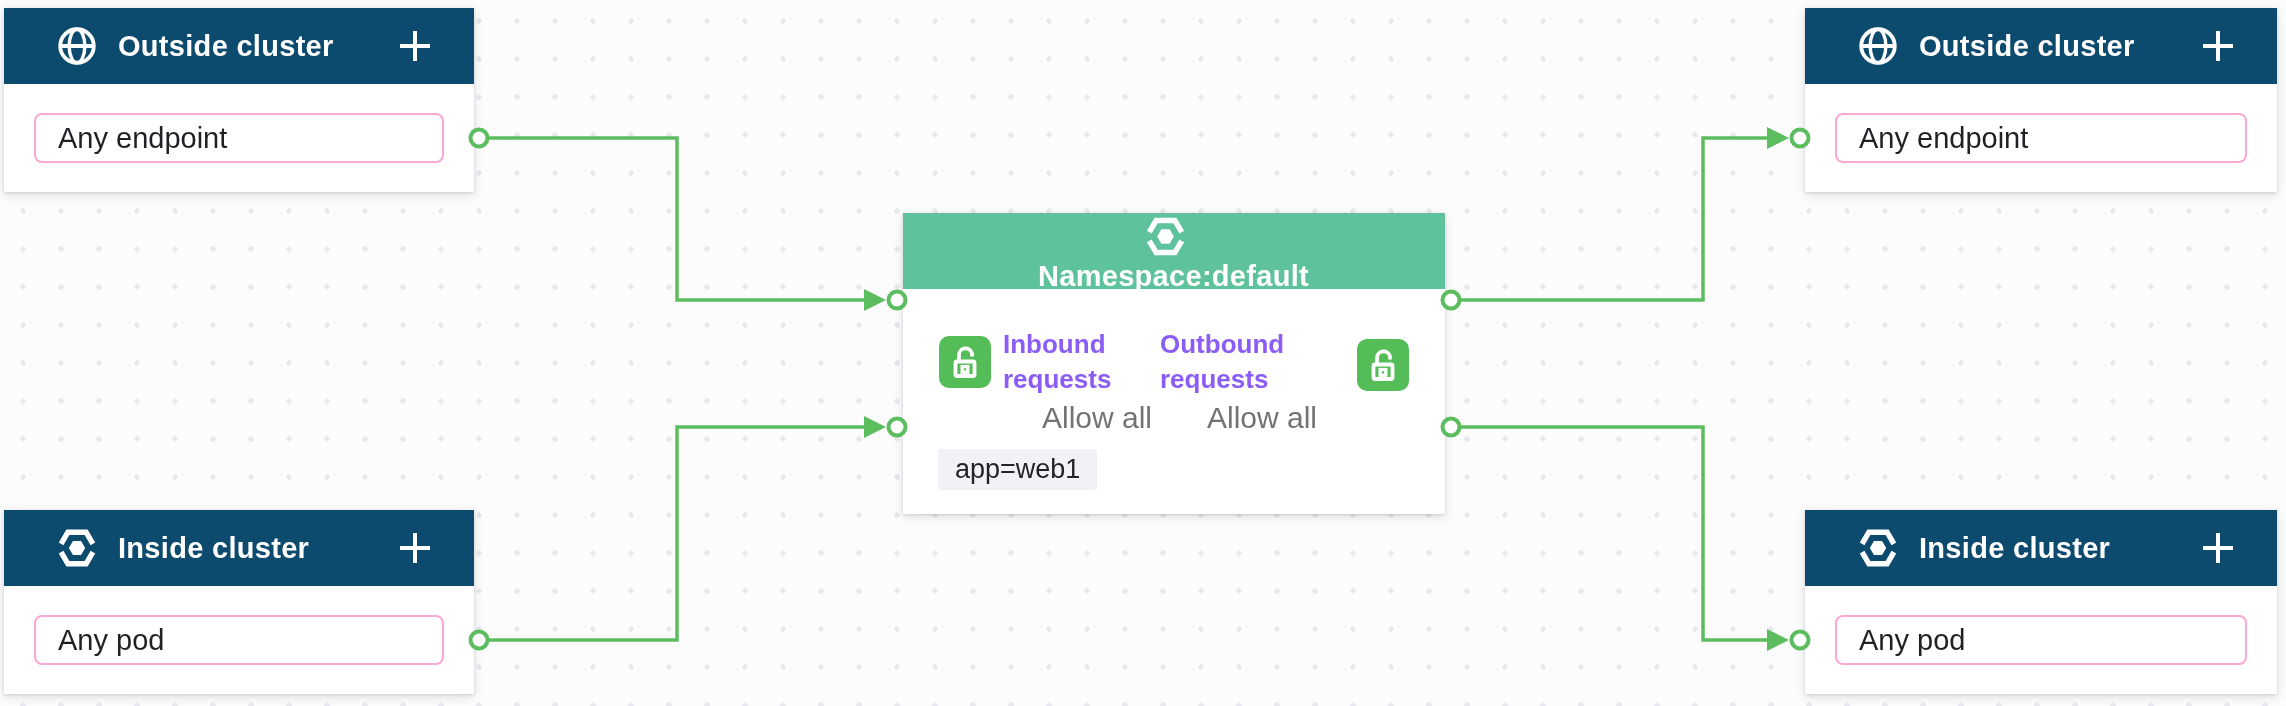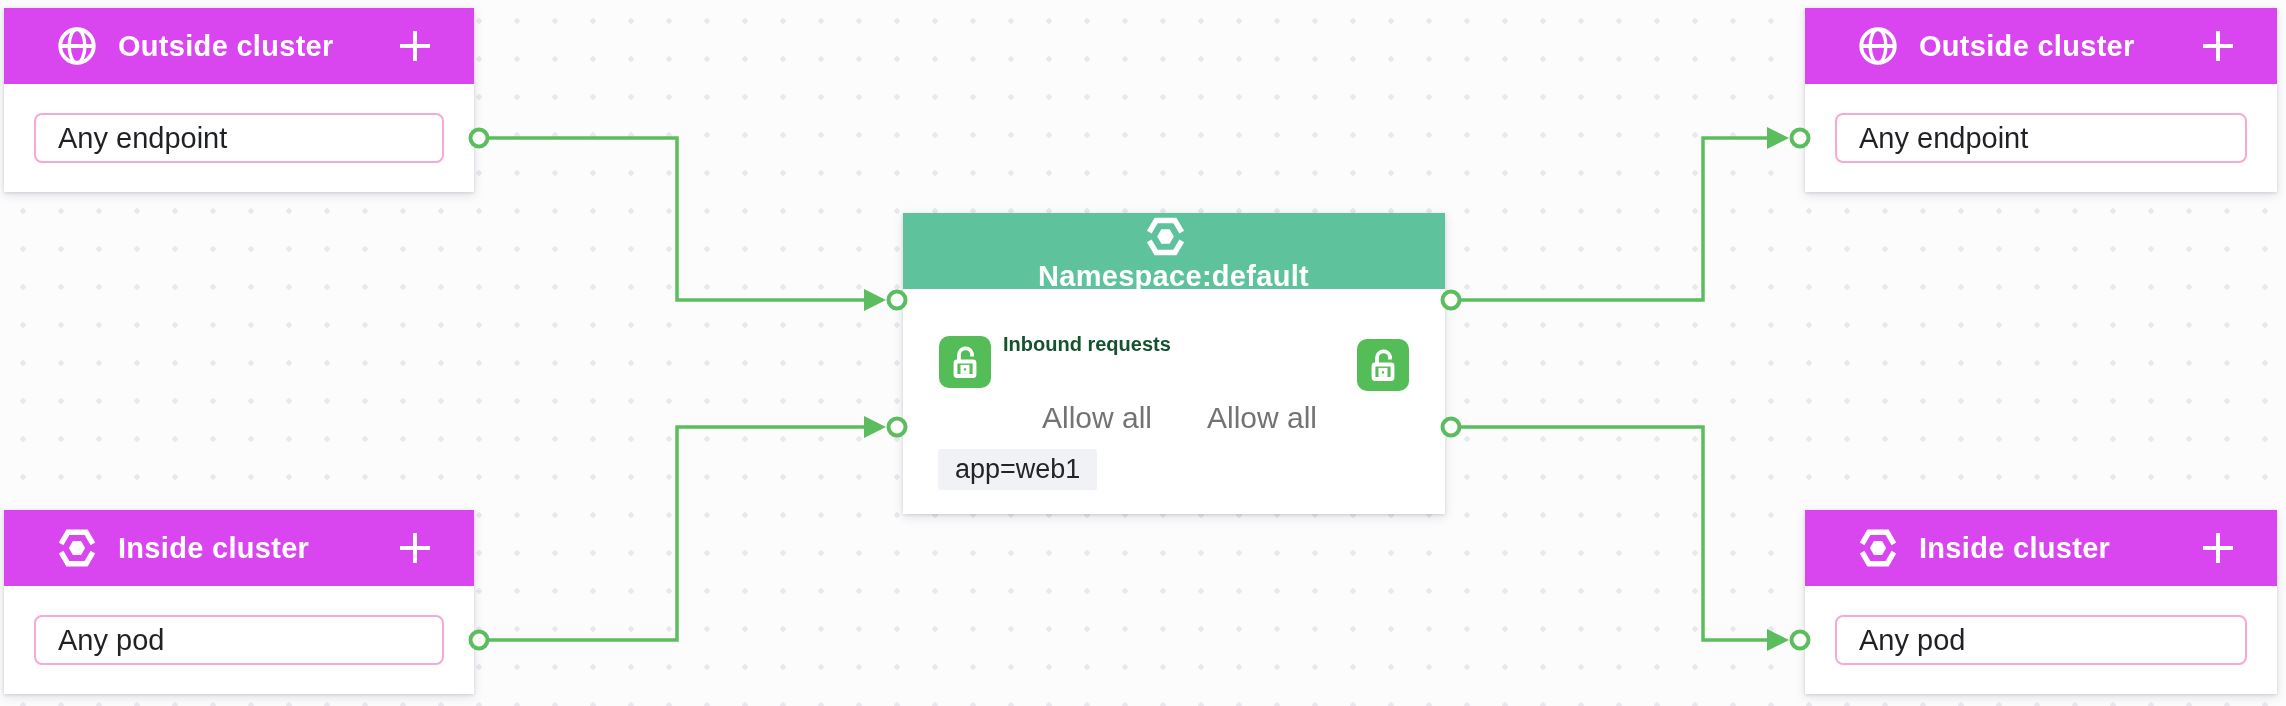--- a/index.html
+++ b/index.html
@@ -12,43 +12,43 @@
     background-size:38px 38px;background-position:4px 2px;
   }
   .node{
     position:absolute;background:#fff;
     box-shadow:0 1px 3px rgba(40,45,60,.14),0 3px 10px rgba(40,45,60,.13);
   }
   .hdr{
     height:76px;display:flex;align-items:center;
     padding:0 40px 0 50px;color:#fff;
   }
-  .hdr--blue{background:#d946ef;}
+  .hdr--blue{background:#0c4a6e;}
   .hdr--teal{background:#5ec39c;padding-left:39px;flex-direction:column;}
   .hdr-icon{width:46px;height:46px;flex:0 0 auto;margin-right:18px;display:block;}
   .hdr--teal .hdr-icon{width:47px;height:47px;margin-right:17px;}
   .hdr-title{font-size:29px;font-weight:700;letter-spacing:.3px;white-space:nowrap;}
   .hdr-action{margin-left:auto;width:38px;height:38px;display:block;cursor:pointer;}
   .body{padding:29px 30px;}
   .endpoint-box{
     height:50px;border:2px solid #f9a8d4;border-radius:8px;background:#fff;
     display:flex;align-items:center;padding:0 22px;
     font-size:29px;color:#1f2124;cursor:pointer;
   }
   .ns-body{position:relative;height:225px;padding:0;}
   .lock{
     position:absolute;width:52px;height:52px;border-radius:10px;
     background:#55bd57;display:flex;align-items:center;justify-content:center;cursor:pointer;
   }
   .lock svg{width:40px;height:40px;display:block;}
   .lock--in{left:36px;top:47px;}
   .lock--out{left:454px;top:50px;}
   .dir-label{
-    position:absolute;width:175px;font-size:20px;font-weight:700;
-    color:#14532d;line-height:35px;
+    position:absolute;width:175px;font-size:26px;font-weight:700;
+    color:#8b5cf6;line-height:35px;
   }
   .dir-label--in{left:100px;top:38px;}
   .dir-label--out{left:257px;top:38px;}
   .allow{
     position:absolute;font-size:30px;font-weight:400;color:#737373;white-space:nowrap;
   }
   .allow--in{left:139px;top:112px;}
   .allow--out{left:304px;top:112px;}
   .chip{
     position:absolute;left:35px;top:160px;background:#f1f2f5;border-radius:2px;
@@ -161,20 +161,21 @@
         </svg>
     </div>
     <div class="ns-body">
       <div class="lock lock--in">
         <svg viewBox="0 0 40 40">
             <use href="#icon-lock-open"></use>
           </svg>
       </div>
       <div class="dir-label dir-label--in">Inbound requests</div>
       <div class="allow allow--in">Allow all</div>
+      <div class="dir-label dir-label--out">Outbound requests</div>
       <div class="allow allow--out">Allow all</div>
       <div class="lock lock--out">
         <svg viewBox="0 0 40 40">
             <use href="#icon-lock-open"></use>
           </svg>
       </div>
       <div class="chip">app=web1</div>
     </div>
   </div>
 

